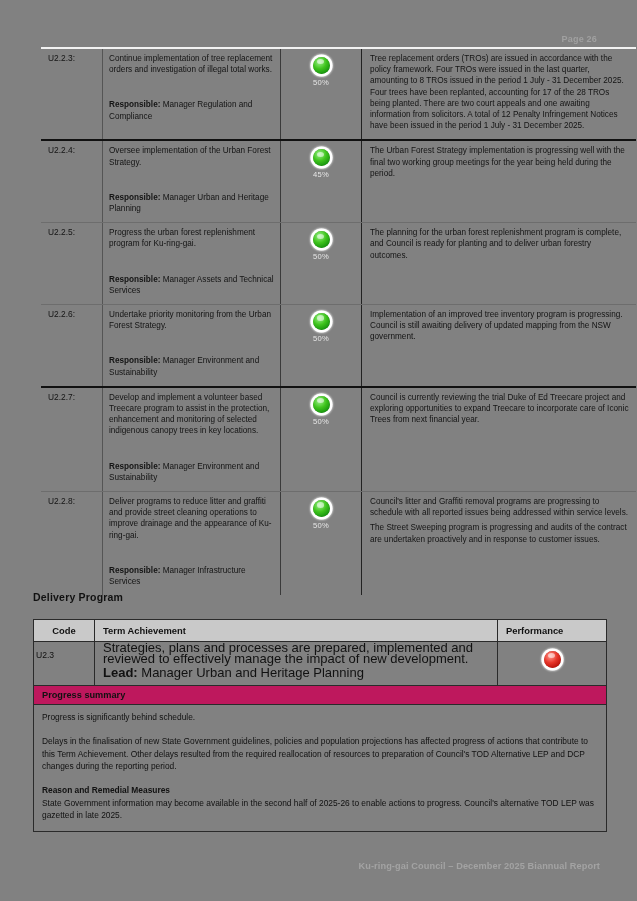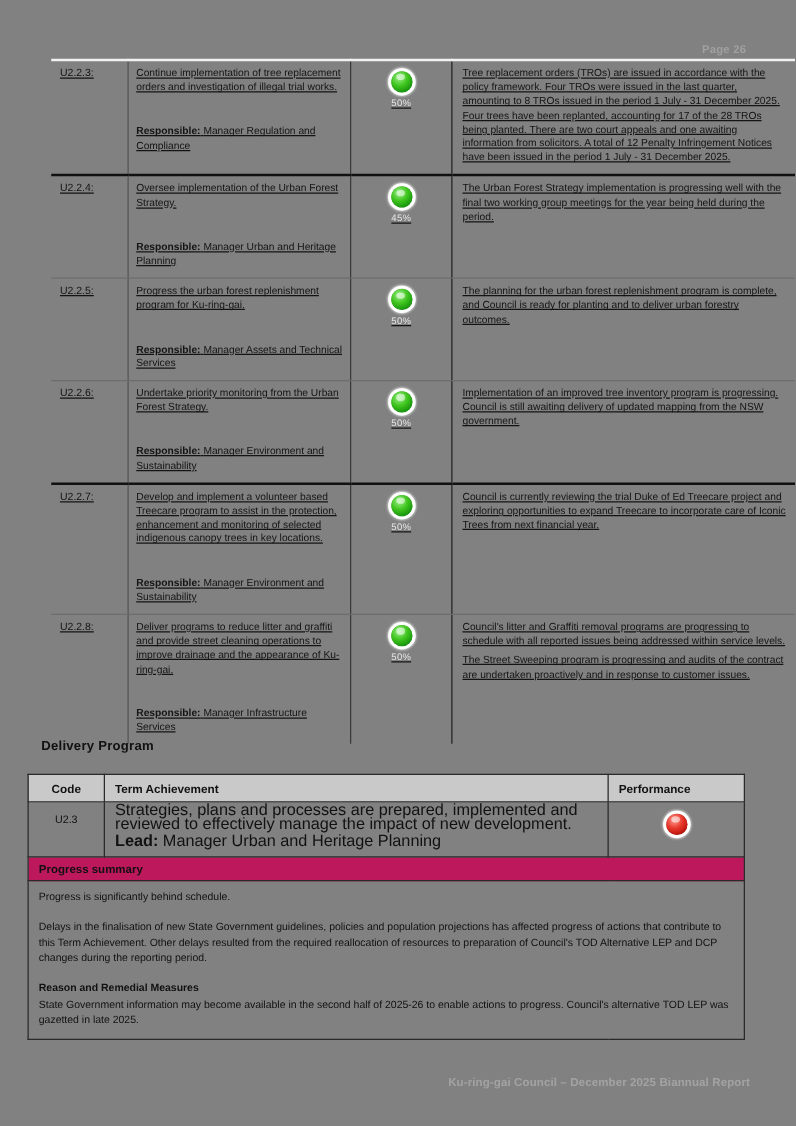--- a/index.html
+++ b/index.html
@@ -48,21 +48,20 @@
     border-top: 2px solid #f2f2f2;
   }
   .op-table td {
     vertical-align: top;
     padding: 4px 6px 8px 6px;
     font-size: 8.2px;
     line-height: 11.2px;
     color: #141414;
     border-bottom: 1px solid #6d6d6d;
     border-right: 1px solid #3a3a3a;
-    text-decoration: underline;
   }
   .op-table tr:last-child td { border-bottom: none; }
   .op-table td:last-child { border-right: none; }
   .op-table td.code {
     width: 48px;
     border-right: 1px solid #555;
     font-size: 8.4px;
     padding-left: 7px;
   }
   .op-table td.action { width: 165px; }
@@ -119,21 +118,21 @@
     top: 591px;
     font-size: 10.5px;
     font-weight: bold;
     color: #111;
     letter-spacing: .2px;
   }
 
   
   .dp-table {
     position: absolute;
-    left: 22px;
+    left: 33px;
     top: 619px;
     width: 574px;
     border-collapse: collapse;
     table-layout: fixed;
     border: 1px solid #2a2a2a;
   }
   .dp-table th, .dp-table td {
     border: 1px solid #2a2a2a;
     vertical-align: top;
   }
@@ -143,21 +142,21 @@
     font-size: 9.4px;
     font-weight: bold;
     text-align: left;
     padding: 5px 8px;
   }
   .dp-table th.col-code { width: 44px; text-align: center; }
   .dp-table th.col-term { }
   .dp-table th.col-perf { width: 92px; }
 
   .dp-table td.cell-code {
-    text-align: center;
+    text-align: left;
     font-size: 8.6px;
     padding: 8px 2px;
     color: #111;
   }
   .dp-table td.cell-term {
     font-size: 13px;
     line-height: 11.4px;
     padding: 0 8px 7px 8px;
     color: #111;
   }
@@ -207,21 +206,21 @@
 
 <div class="page">
 
   <div class="page-header">Page 26</div>
 
   <table class="op-table">
     <tbody>
       <tr class="row-thick">
         <td class="code">U2.2.3:</td>
         <td class="action">
-          <div>Continue implementation of tree replacement orders and investigation of illegal trial works.</div>
+          <div>Continue implementation of tree replacement orders and investigation of illegal total works.</div>
           <div class="resp-line">
             <b>Responsible:</b>
             <span>Manager Regulation and Compliance</span>
           </div>
         </td>
         <td class="status">
           <div class="light green"></div>
           <div class="pct">50%</div>
         </td>
         <td class="comment">

